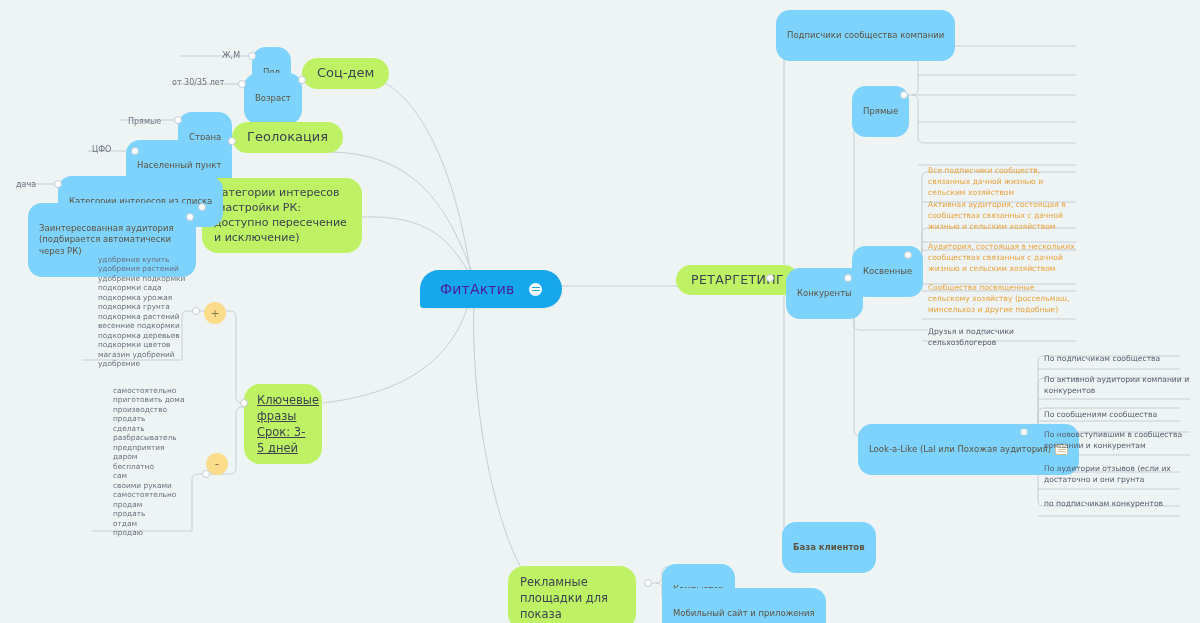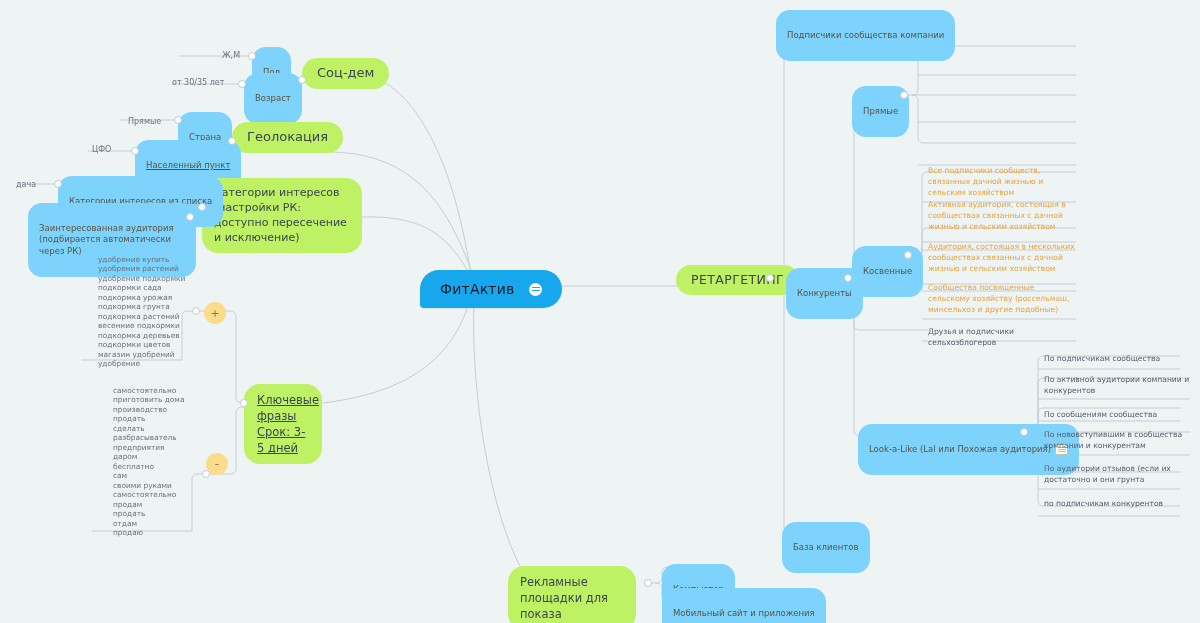--- a/index.html
+++ b/index.html
@@ -36,21 +36,21 @@
   .plain-grey{
     color:#55616e;font-size:7.6px;line-height:1.45;
   }
   .keylist{
     color:#68727d;font-size:7.4px;line-height:1.28;white-space:pre-line;
   }
 
   
   #center-node{
     background:#17a7ed;border-radius:20px 20px 20px 4px;
-    color:#0f172a;font-size:14px;letter-spacing:.2px;
+    color:#4c1d95;font-size:14px;letter-spacing:.2px;
     padding:11px 20px;display:flex;align-items:center;gap:15px;
     box-shadow:0 1px 2px rgba(0,0,0,.06);
   }
   .center-badge{
     width:13px;height:13px;border-radius:50%;background:#fff;
     display:inline-block;position:relative;flex:0 0 auto;
   }
   .center-badge::before,.center-badge::after{
     content:"";position:absolute;left:2.5px;right:2.5px;height:1.4px;background:#17a7ed;border-radius:1px;
   }
@@ -174,21 +174,21 @@
   <div class="node pill-yellow" style="left:252px;top:47px;">Пол</div>
   <div class="node pill-yellow" style="left:244px;top:73px;">Возраст</div>
   <div class="node plain" style="left:222px;top:51px;">Ж,М</div>
   <div class="node plain" style="left:172px;top:78px;">от 30/35 лет</div>
   <div class="dot" style="left:248px;top:52px;"></div>
   <div class="dot" style="left:238px;top:80px;"></div>
   <div class="dot" style="left:298px;top:76px;"></div>
 
   <div class="node pill-white" style="left:232px;top:122px;">Геолокация</div>
   <div class="node pill-yellow" style="left:178px;top:112px;">Страна</div>
-  <div class="node pill-yellow" style="left:135px;top:140px;text-decoration:underline;">Населенный пункт</div>
+  <div class="node pill-yellow" style="left:126px;top:140px;">Населенный пункт</div>
   <div class="node plain" style="left:128px;top:117px;">Прямые</div>
   <div class="node plain" style="left:92px;top:145px;">ЦФО</div>
   <div class="dot" style="left:174px;top:116px;"></div>
   <div class="dot" style="left:131px;top:147px;"></div>
   <div class="dot" style="left:228px;top:137px;"></div>
 
   <div class="node pill-white multiline" style="left:202px;top:178px;width:160px;font-size:11px;padding:8px 12px;line-height:1.35;">Категории интересов (настройки РК: доступно пересечение и исключение)</div>
   <div class="node pill-yellow" style="left:58px;top:176px;">Категории интересов из списка</div>
   <div class="node pill-yellow" style="left:28px;top:203px;white-space:normal;width:168px;">Заинтересованная аудитория (подбирается автоматически через РК)</div>
   <div class="node plain" style="left:16px;top:180px;">дача</div>
@@ -228,21 +228,21 @@
 отдам
 продаю</div>
   <div class="dot" style="left:192px;top:307px;"></div>
   <div class="dot" style="left:202px;top:470px;"></div>
   <div class="dot" style="left:240px;top:399px;"></div>
 
   <div class="node pill-white" style="left:676px;top:265px;font-size:12.5px;letter-spacing:.4px;">РЕТАРГЕТИНГ</div>
   <div class="dot" style="left:766px;top:274px;"></div>
 
   <div class="node pill-yellow" style="left:776px;top:10px;">Подписчики сообщества компании</div>
-  <div class="node pill-yellow" style="left:782px;top:522px;">База клиентов</div>
+  <div class="node pill-yellow" style="left:782px;top:522px;font-weight:bold;">База клиентов</div>
 
   <div class="node pill-yellow" style="left:786px;top:268px;">Конкуренты</div>
   <div class="dot" style="left:844px;top:274px;"></div>
 
   <div class="node pill-yellow" style="left:852px;top:86px;">Прямые</div>
   <div class="dot" style="left:900px;top:91px;"></div>
 
   <div class="node pill-yellow" style="left:852px;top:246px;">Косвенные</div>
   <div class="dot" style="left:904px;top:251px;"></div>
   <div class="node plain-orange" style="left:928px;top:165px;width:150px;">Все подписчики сообществ, связанных дачной жизнью и сельским хозяйством</div>

